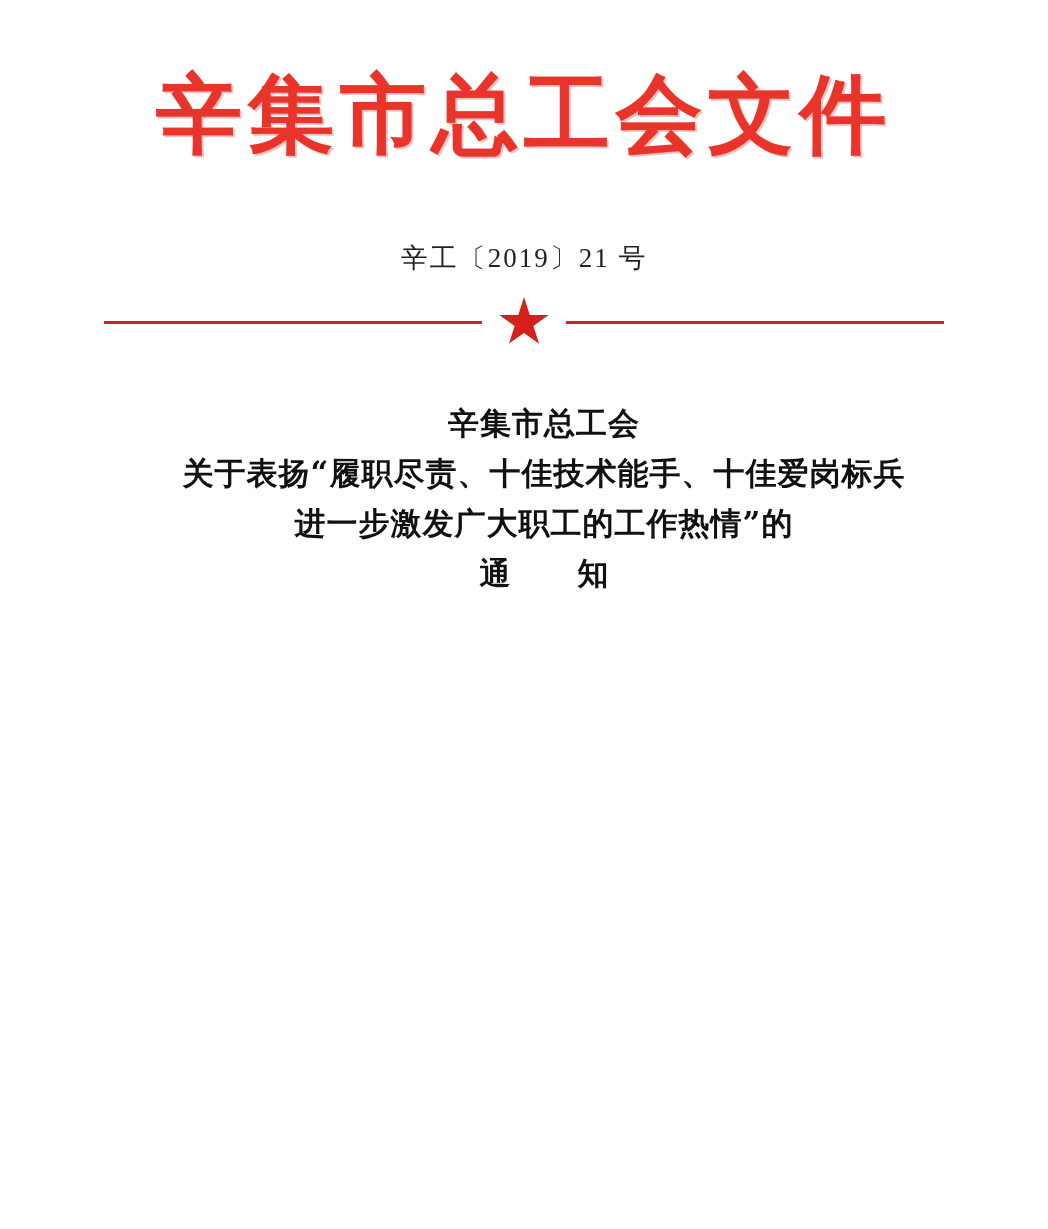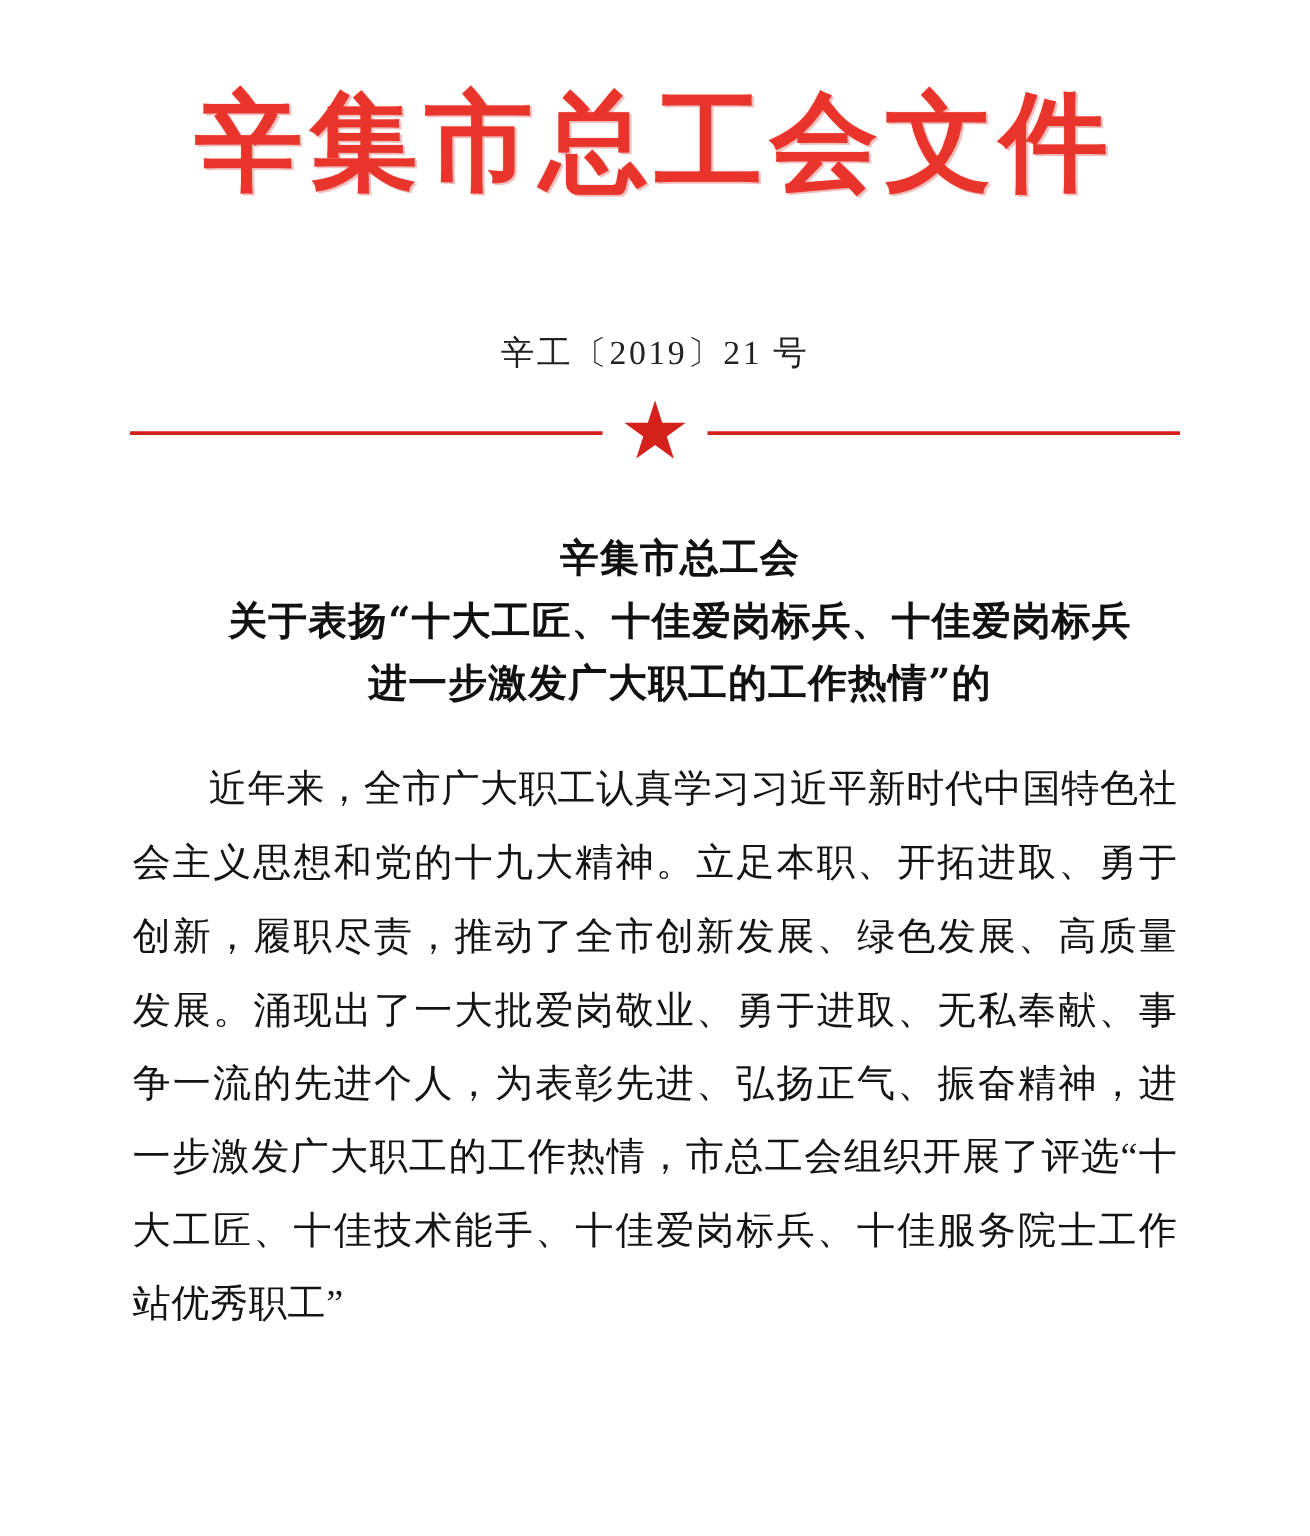--- a/index.html
+++ b/index.html
@@ -35,21 +35,21 @@
     letter-spacing: 6px;
     color: #e8342a;
     text-shadow:
       0 0 1px rgba(232,52,42,0.6),
       2px 2px 0 rgba(190,20,20,0.25);
     white-space: nowrap;
   }
 
   
   .doc-number {
-    margin-top: 96px;
+    margin-top: 72px;
     text-align: center;
     font-size: 27px;
     letter-spacing: 2px;
     color: #222;
     font-family: "Liberation Serif", "DejaVu Serif", serif;
   }
 
   
   .rule-wrap {
     position: relative;
@@ -132,21 +132,19 @@
   <div class="doc-number">辛工〔2019〕21 号</div>
 
   <div class="rule-wrap">
     <div class="rule-line left"></div>
     <div class="star">★</div>
     <div class="rule-line right"></div>
   </div>
 
   <div class="title-block">
     <div class="title-line l1">辛集市总工会</div>
-    <div class="title-line l2">关于表扬“十大工匠、十佳爱岗标兵、十佳爱岗标兵</div>
+    <div class="title-line l2">关于表扬“履职尽责、十佳技术能手、十佳爱岗标兵</div>
     <div class="title-line l3">进一步激发广大职工的工作热情”的</div>
+    <div class="title-line l4">通　知</div>
   </div>
 
-  <div class="body-text">
-    <p>近年来，全市广大职工认真学习习近平新时代中国特色社会主义思想和党的十九大精神。立足本职、开拓进取、勇于创新，履职尽责，推动了全市创新发展、绿色发展、高质量发展。涌现出了一大批爱岗敬业、勇于进取、无私奉献、事争一流的先进个人，为表彰先进、弘扬正气、振奋精神，进一步激发广大职工的工作热情，市总工会组织开展了评选“十大工匠、十佳技术能手、十佳爱岗标兵、十佳服务院士工作站优秀职工”</p>
-  </div>
 
 </div>
 
 </body></html>

